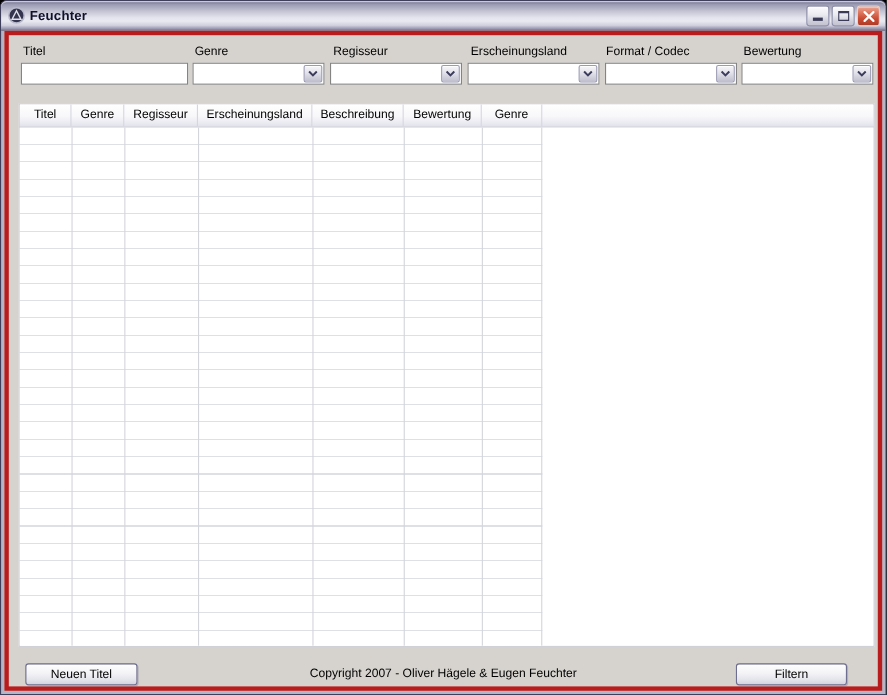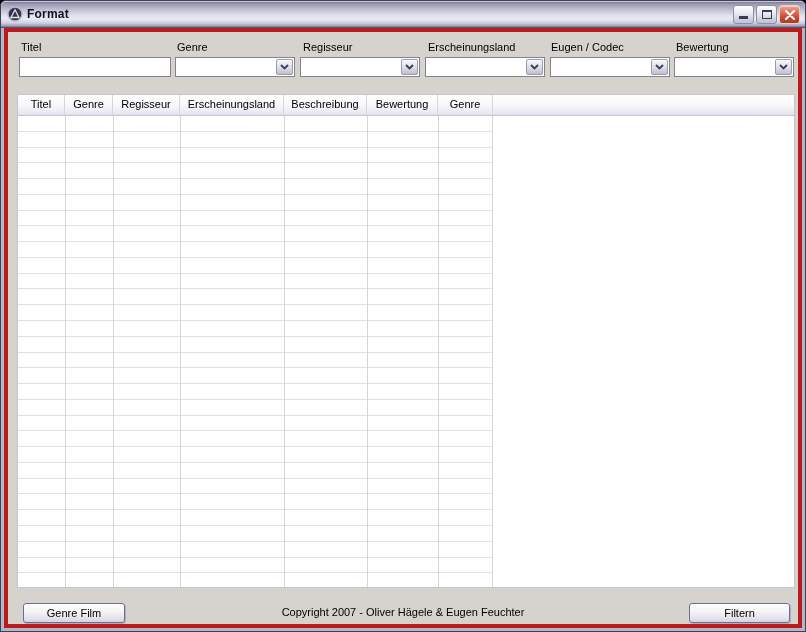--- a/index.html
+++ b/index.html
@@ -100,21 +100,21 @@
 
 <div class="window">
 
   <div class="titlebar">
     <span class="app-icon">
       <svg width="16" height="16" viewBox="0 0 16 16">
         <circle cx="8" cy="8" r="7" fill="#34344e" stroke="#b9b9cc" stroke-width="1.4"></circle>
         <path d="M8 3.8 L12 11.5 L4 11.5 Z" fill="none" stroke="#dfe0ea" stroke-width="1.3"></path>
       </svg>
     </span>
-    <span class="title-text">Format</span>
+    <span class="title-text">Feuchter</span>
     <span class="tb-btns">
       <span class="tbtn">
           <i class="glyph-min"></i>
         </span>
       <span class="tbtn">
           <i class="glyph-max"></i>
         </span>
       <span class="tbtn close">
         <svg width="12" height="10" viewBox="0 0 12 10">
             <path d="M2 1 L10 9 M10 1 L2 9" stroke="#ffffff" stroke-width="2" stroke-linecap="round"></path>
@@ -122,21 +122,21 @@
       </span>
     </span>
   </div>
 
   <div class="client">
 
     <span class="flabel" style="left:13px">Titel</span>
     <span class="flabel" style="left:169px">Genre</span>
     <span class="flabel" style="left:295px">Regisseur</span>
     <span class="flabel" style="left:420px">Erscheinungsland</span>
-    <span class="flabel" style="left:543px">Eugen / Codec</span>
+    <span class="flabel" style="left:543px">Format / Codec</span>
     <span class="flabel" style="left:668px">Bewertung</span>
 
     <input class="text-field" style="left: 11px; width: 152px;" value="">
 
     <div class="combo" style="left:167px;width:120px">
       <span class="combo-value"></span>
       <span class="combo-btn">
         <svg width="9" height="6" viewBox="0 0 9 6">
             <path d="M1 1 L4.5 4.5 L8 1" fill="none" stroke="#3c3c5c" stroke-width="1.8"></path>
           </svg>
@@ -196,18 +196,18 @@
           <i class="vline" style="left:95px"></i>
           <i class="vline" style="left:162px"></i>
           <i class="vline" style="left:266px"></i>
           <i class="vline" style="left:349px"></i>
           <i class="vline" style="left:420px"></i>
           <i class="vline" style="left:474px"></i>
         </div>
       </div>
     </div>
 
-    <button class="xp-btn" style="left:15px;width:102px">Genre Film</button>
+    <button class="xp-btn" style="left:15px;width:102px">Neuen Titel</button>
     <span class="copyright">Copyright 2007 - Oliver Hägele &amp; Eugen Feuchter</span>
-    <button class="xp-btn" style="left:681px;width:101px">Filtern</button>
+    <button class="xp-btn" style="left:661px;width:101px">Filtern</button>
 
   </div>
 </div>
 
 </body></html>

